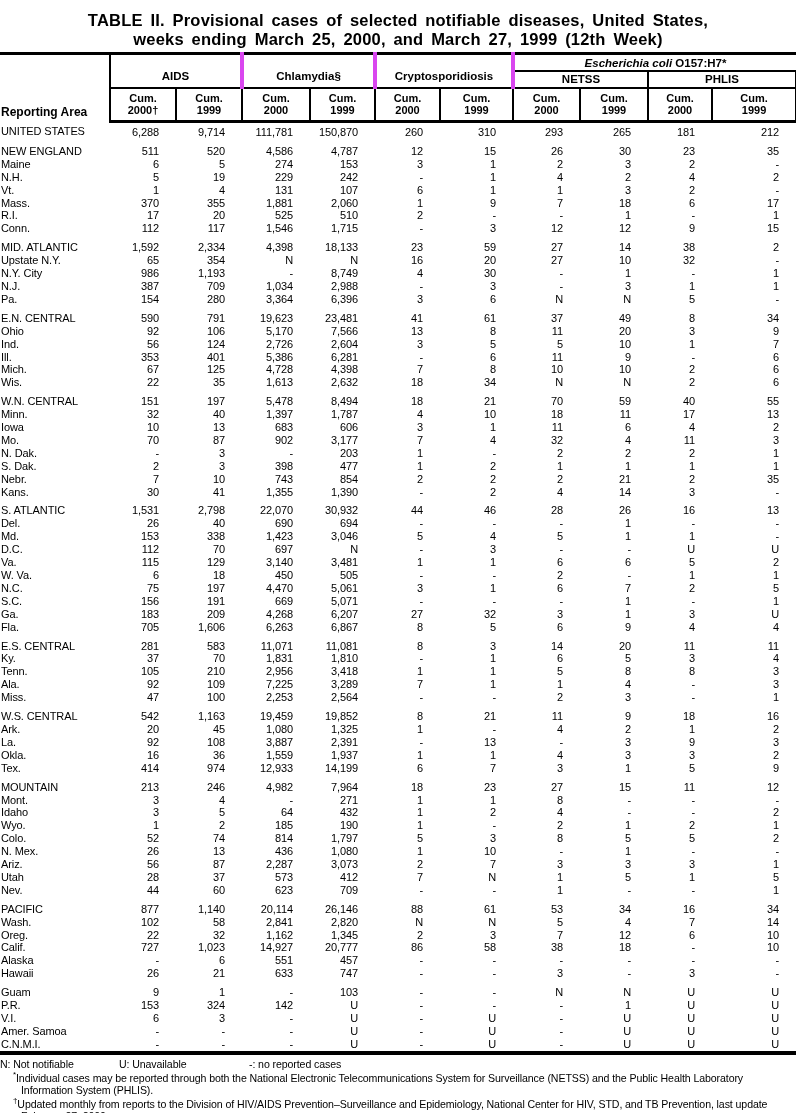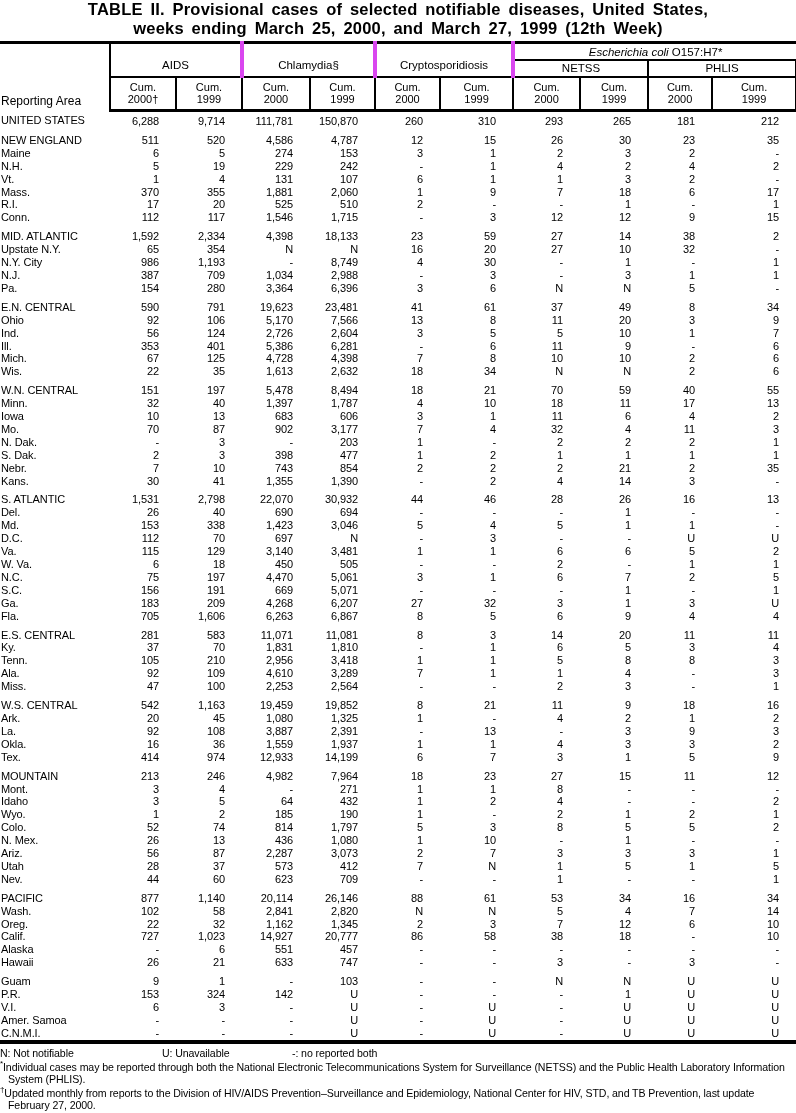--- a/index.html
+++ b/index.html
@@ -1,49 +1,49 @@
 <!DOCTYPE html>
 <html><head>
 <meta charset="utf-8">
 <style>
   html,body{margin:0;padding:0;background:#fff;color:#000;}
   body{width:796px;font-family:"Liberation Sans",sans-serif;-webkit-font-smoothing:none;}
   .page{width:796px;}
 
-  .title{ text-align:center;font-weight:bold;font-size:16.5px;line-height:19px;padding-top:0;word-spacing:3px;letter-spacing:.2px;}
+  .title{ text-align:center;font-weight:bold;font-size:16.5px;line-height:19px;padding-top:11px;word-spacing:3px;letter-spacing:.2px;}
   .title div{white-space:nowrap;}
 
   table{width:796px;border-collapse:collapse;table-layout:fixed;margin-top:3px;
         border-top:3px solid #000;border-bottom:4px solid #000;}
   col.c-area{width:110px;}
   col.c1{width:66px;}col.c2{width:66px;}col.c3{width:68px;}col.c4{width:65px;}
   col.c5{width:65px;}col.c6{width:73px;}col.c7{width:67px;}col.c8{width:68px;}
   col.c9{width:64px;}col.c10{width:84px;}
 
-  th{font-weight:normal;font-size:11.5px;padding:0;}
+  th{font-weight:bold;font-size:11.5px;padding:0;}
   th.area-h{text-align:left;vertical-align:bottom;border-right:2px solid #000;padding:0 0 3px 1px;font-size:12px;}
   th.grp{border-left:2px solid #000;border-right:4px solid #d946ef;border-bottom:2px solid #000;
          vertical-align:bottom;padding-bottom:5px;}
   th.ecoli{border-left:2px solid #000;border-bottom:2px solid #000;padding:2px 0 1px;font-size:11.5px;}
   th.ecoli i{font-style:italic;}
   th.sub{border-left:2px solid #be185d;border-right:2px solid #000;border-bottom:2px solid #000;padding:1px 0 2px;}
   tr.cumrow th{border-left:2px solid #000;border-right:2px solid #000;border-bottom:3px solid #000;
          white-space:pre-line;font-size:11px;line-height:12px;padding:3px 0 4px;}
 
   td{font-size:11px;line-height:12.9px;height:12.9px;padding:0;letter-spacing:-0.1px;}
   td.area{text-align:left;padding-left:1px;white-space:nowrap;}
   td.num{text-align:right;padding-right:17px;white-space:nowrap;}
   tr.first-row td{padding-top:3px;}
   tr.gap td{height:6px;line-height:6px;font-size:2px;}
 
   .foot{padding-top:3px;font-size:10.6px;line-height:12.6px;letter-spacing:-0.1px;}
   .legend{display:flex;padding-bottom:1px;}
   .legend span{display:inline-block;}
-  .lg1{width:162px;}.lg2{width:130px;}.lg3{width:150px;}.lg4{flex:1;}
-  .fn{padding-left:8px;text-indent:-8px;}
+  .lg1{width:119px;}.lg2{width:130px;}.lg3{width:150px;}.lg4{flex:1;}
+  .fn{padding-left:8px;text-indent:-8px;margin-left:13px;}
   .fn sup{font-size:8px;line-height:1;}
 </style>
 </head>
 <body>
 
 <div class="page">
 
   <div class="title">
     <div>TABLE II. Provisional cases of selected notifiable diseases, United States,</div>
     <div>weeks ending March 25, 2000, and March 27, 1999 (12th Week)</div>
@@ -634,21 +634,21 @@
           <td class="num">1</td>
           <td class="num">5</td>
           <td class="num">8</td>
           <td class="num">8</td>
           <td class="num">3</td>
         </tr>
         <tr>
           <td class="area">Ala.</td>
           <td class="num">92</td>
           <td class="num">109</td>
-          <td class="num">4,610</td>
+          <td class="num">7,225</td>
           <td class="num">3,289</td>
           <td class="num">7</td>
           <td class="num">1</td>
           <td class="num">1</td>
           <td class="num">4</td>
           <td class="num">-</td>
           <td class="num">3</td>
         </tr>
         <tr>
           <td class="area">Miss.</td>
@@ -1000,20 +1000,20 @@
           <td class="num">U</td>
           <td class="num">U</td>
         </tr>
       </tbody>
   </table>
 
   <div class="foot">
     <div class="legend">
       <span class="lg1">N: Not notifiable</span>
       <span class="lg2">U: Unavailable</span>
-      <span class="lg3">-: no reported both</span>
+      <span class="lg3">-: no reported cases</span>
     </div>
     <div class="fn"><sup>*</sup><span>Individual cases may be reported through both the National Electronic Telecommunications System for Surveillance (NETSS) and the Public Health Laboratory Information System (PHLIS).</span></div>
     <div class="fn"><sup>†</sup><span>Updated monthly from reports to the Division of HIV/AIDS Prevention–Surveillance and Epidemiology, National Center for HIV, STD, and TB Prevention, last update February 27, 2000.</span></div>
 
   </div>
 
 </div>
 
 </body></html>

